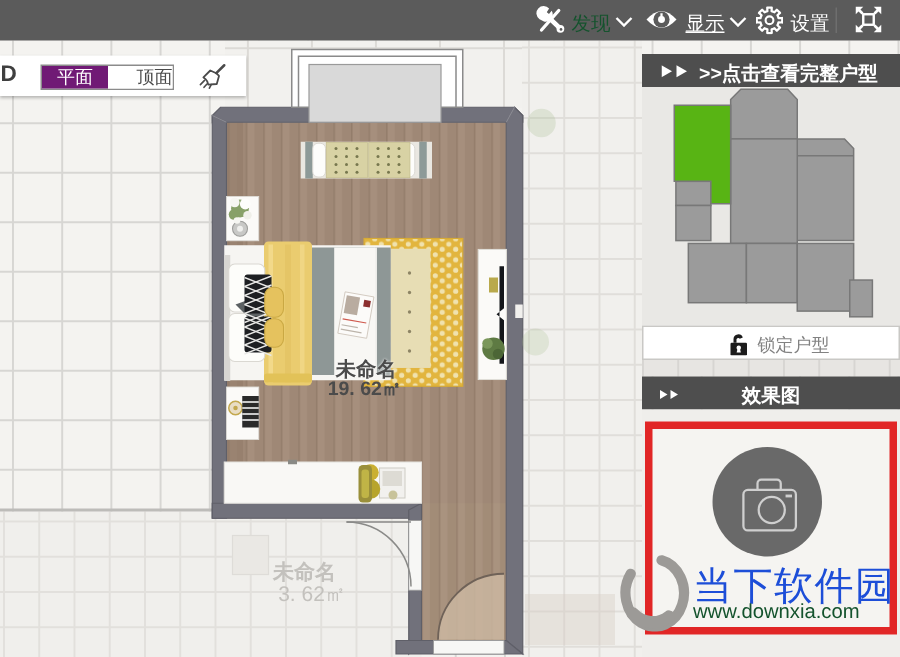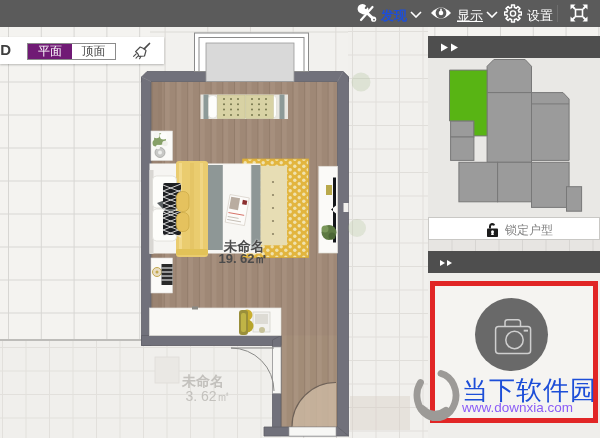--- a/index.html
+++ b/index.html
@@ -262,21 +262,21 @@
 <svg class="abs" style="left:357px;top:3px;" width="21" height="20" viewBox="0 0 21 20">
 <g stroke="#ffffff" stroke-linecap="round">
 <line x1="6.5" y1="6.5" x2="16.5" y2="16" stroke-width="3"></line>
 <line x1="15.5" y1="4" x2="4" y2="17" stroke-width="2.2"></line>
 </g>
 <path d="M2.2,9.3 A4.8,4.8 0 1 1 9.5,3.2 L7.6,5.4 L8.9,6.7 L11,4.9 A4.8,4.8 0 0 1 4.9,11.2 Z" fill="#ffffff" transform="rotate(-8 6 6)"></path>
 <circle cx="16.6" cy="16.2" r="2.6" fill="#ffffff"></circle>
 <circle cx="17" cy="16.6" r="0.9" fill="#5b5b5b"></circle>
 </svg>
 
-<div class="abs" style="left:381px;top:7px;color:#1d4ed8;font-size:13px;font-weight:bold;">发现</div>
+<div class="abs" style="left:381px;top:7px;color:#14532d;font-size:13px;">发现</div>
 <svg class="abs" style="left:410px;top:11px;" width="12" height="7" viewBox="0 0 12 7">
     <polyline points="1,1 6,6 11,1" fill="none" stroke="#fff" stroke-width="1.6"></polyline>
   </svg>
 
 <svg class="abs" style="left:430px;top:5px;" width="22" height="16" viewBox="0 0 22 16">
 <path d="M1,8 Q11,-3 21,8 Q11,19 1,8 Z" fill="#ffffff"></path>
 <circle cx="11" cy="8" r="5.4" fill="#5b5b5b"></circle>
 <circle cx="11" cy="8" r="2.3" fill="#ffffff"></circle>
 <path d="M11,7.5 L11,3.8" stroke="#fff" stroke-width="1.5"></path>
 </svg>
@@ -310,40 +310,41 @@
 <polygon points="17.5,17.5 12.5,17.5 17.5,12.5"></polygon>
 </g>
 </svg>
 
 <div class="abs" style="left:0;top:37px;width:164px;height:27px;background:#fff;box-shadow:0 1px 2px rgba(0,0,0,0.25);"></div>
 
 <div class="abs" style="left:-8px;top:41px;font-size:15px;font-weight:bold;color:#3f3f3f;">3D</div>
 
 <div class="abs" style="left:27px;top:42.5px;width:89px;height:17px;border:1px solid #8b8b8b;box-sizing:border-box;display:flex;">
 <div style="width:45px;background:#701a75;color:#fff;font-size:12px;text-align:center;line-height:15px;">平面</div>
-<div style="width:44px;background:#fff;color:#4a4a4a;font-size:12px;text-align:center;line-height:15px;">顶面</div>
+<div style="width:44px;background:#fff;color:#4a4a4a;font-size:12px;text-align:right;line-height:15px;">顶面</div>
 </div>
 
 <svg class="abs" style="left:131px;top:41px;" width="22" height="20" viewBox="0 0 22 20">
 <g stroke="#4a4a4a" fill="none" stroke-linecap="round">
 <line x1="18.5" y1="2.5" x2="13.2" y2="7.8" stroke-width="1.7"></line>
 <path d="M13.2,7.8 L9.2,6 L4.6,10.6 L6.2,12 L7.2,13.4 L7.8,15.4 L13.5,15 L15,9.6 Z" stroke-width="1.2" stroke-linejoin="round"></path>
 <path d="M5.2,12.8 L2.6,15.4 M7,15 L5,17.2 M9.8,15.4 L8.6,17.8" stroke-width="1.1"></path>
 </g>
 </svg>
 
 <div class="abs" style="left:428px;top:57px;width:172px;height:183px;background:#e9e8e5;"></div>
 
 <div class="abs" style="left:428px;top:240px;width:172px;height:11px;background:#e7e5e2;background-image:linear-gradient(90deg,#d7d5d2 1px,transparent 1px);background-size:23.5px 11px;"></div>
 
 <div class="abs" style="left:428px;top:36px;width:172px;height:22px;background:#4e4e4e;color:#fff;">
 <svg class="abs" style="left:13px;top:7px;" width="22" height="9" viewBox="0 0 22 9">
       <polygon points="0,0.5 7,4.5 0,8.5" fill="#fff"></polygon>
       <polygon points="10,0.5 17,4.5 10,8.5" fill="#fff"></polygon>
     </svg>
+<div style="position:absolute;left:38px;top:3.5px;font-size:13px;font-weight:bold;">&gt;&gt;点击查看完整户型</div>
 </div>
 
 <svg class="abs" style="left:428px;top:55px;" width="172" height="165" viewBox="0 0 172 165">
 <g fill="#9b9b9b" stroke="#787878" stroke-width="1">
 
 <polygon points="59.1,11.3 65.9,4.5 97.1,4.5 103.5,11.3 103.5,37.6 59.1,37.6"></polygon>
 
 <polygon points="103.5,37.6 135,37.6 141.1,44 141.1,105.4 103.5,105.4"></polygon>
 <line x1="103.5" y1="48.9" x2="141.1" y2="48.9"></line>
 
@@ -373,20 +374,21 @@
 <polygon points="5.7,10.5 7.3,10.5 7.9,13 5.1,13" fill="#fff"></polygon>
 </svg>
 <div style="position:absolute;left:76px;top:4.5px;font-size:12px;color:#828282;">锁定户型</div>
 </div>
 
 <div class="abs" style="left:428px;top:251px;width:172px;height:22px;background:#4e4e4e;color:#fff;">
 <svg class="abs" style="left:12px;top:8.5px;" width="13" height="6" viewBox="0 0 13 6">
       <polygon points="0,0 5,3 0,6" fill="#fff"></polygon>
       <polygon points="7,0 12,3 7,6" fill="#fff"></polygon>
     </svg>
+<div style="position:absolute;left:0;width:172px;text-align:center;top:4px;font-size:13px;font-weight:bold;">效果图</div>
 </div>
 
 <div class="abs" style="left:428px;top:273px;width:172px;height:165px;background:#efeeeb;"></div>
 
 <div class="abs" style="left:430px;top:281px;width:168px;height:142px;background:#f5f4f1;border:5px solid #e12626;box-sizing:border-box;"></div>
 
 <div class="abs" style="left:475px;top:297.5px;width:73px;height:73px;border-radius:50%;background:#696969;"></div>
 
 <svg class="abs" style="left:494px;top:317.5px;" width="38" height="38" viewBox="0 0 38 38">
 <g fill="none" stroke="#cfcfcf" stroke-width="1.5">
@@ -397,13 +399,13 @@
 <rect x="29.7" y="11.7" width="4.3" height="1.9" fill="#cfcfcf"></rect>
 </svg>
 
 <svg class="abs" style="left:412px;top:369px;" width="48" height="52" viewBox="0 0 48 52">
 <path d="M29,4.5 A19.5,22.5 0 1 1 8.5,13.5" fill="none" stroke="#9c9a97" stroke-width="6.8" stroke-linecap="round"></path>
 <path d="M10,40 A19.5,22.5 0 0 0 34,42" fill="none" stroke="#9c9a97" stroke-width="8.2" stroke-linecap="round"></path>
 </svg>
 
 <div class="abs" style="left:462px;top:372.5px;font-size:26px;letter-spacing:1px;color:#1d4ed8;">当下软件园</div>
 
-<div class="abs" style="left:462px;top:400px;font-size:13.5px;color:#8b5cf6;">www.downxia.com</div>
+<div class="abs" style="left:462px;top:400px;font-size:13.5px;color:#14532d;">www.downxia.com</div>
 
 </body></html>

